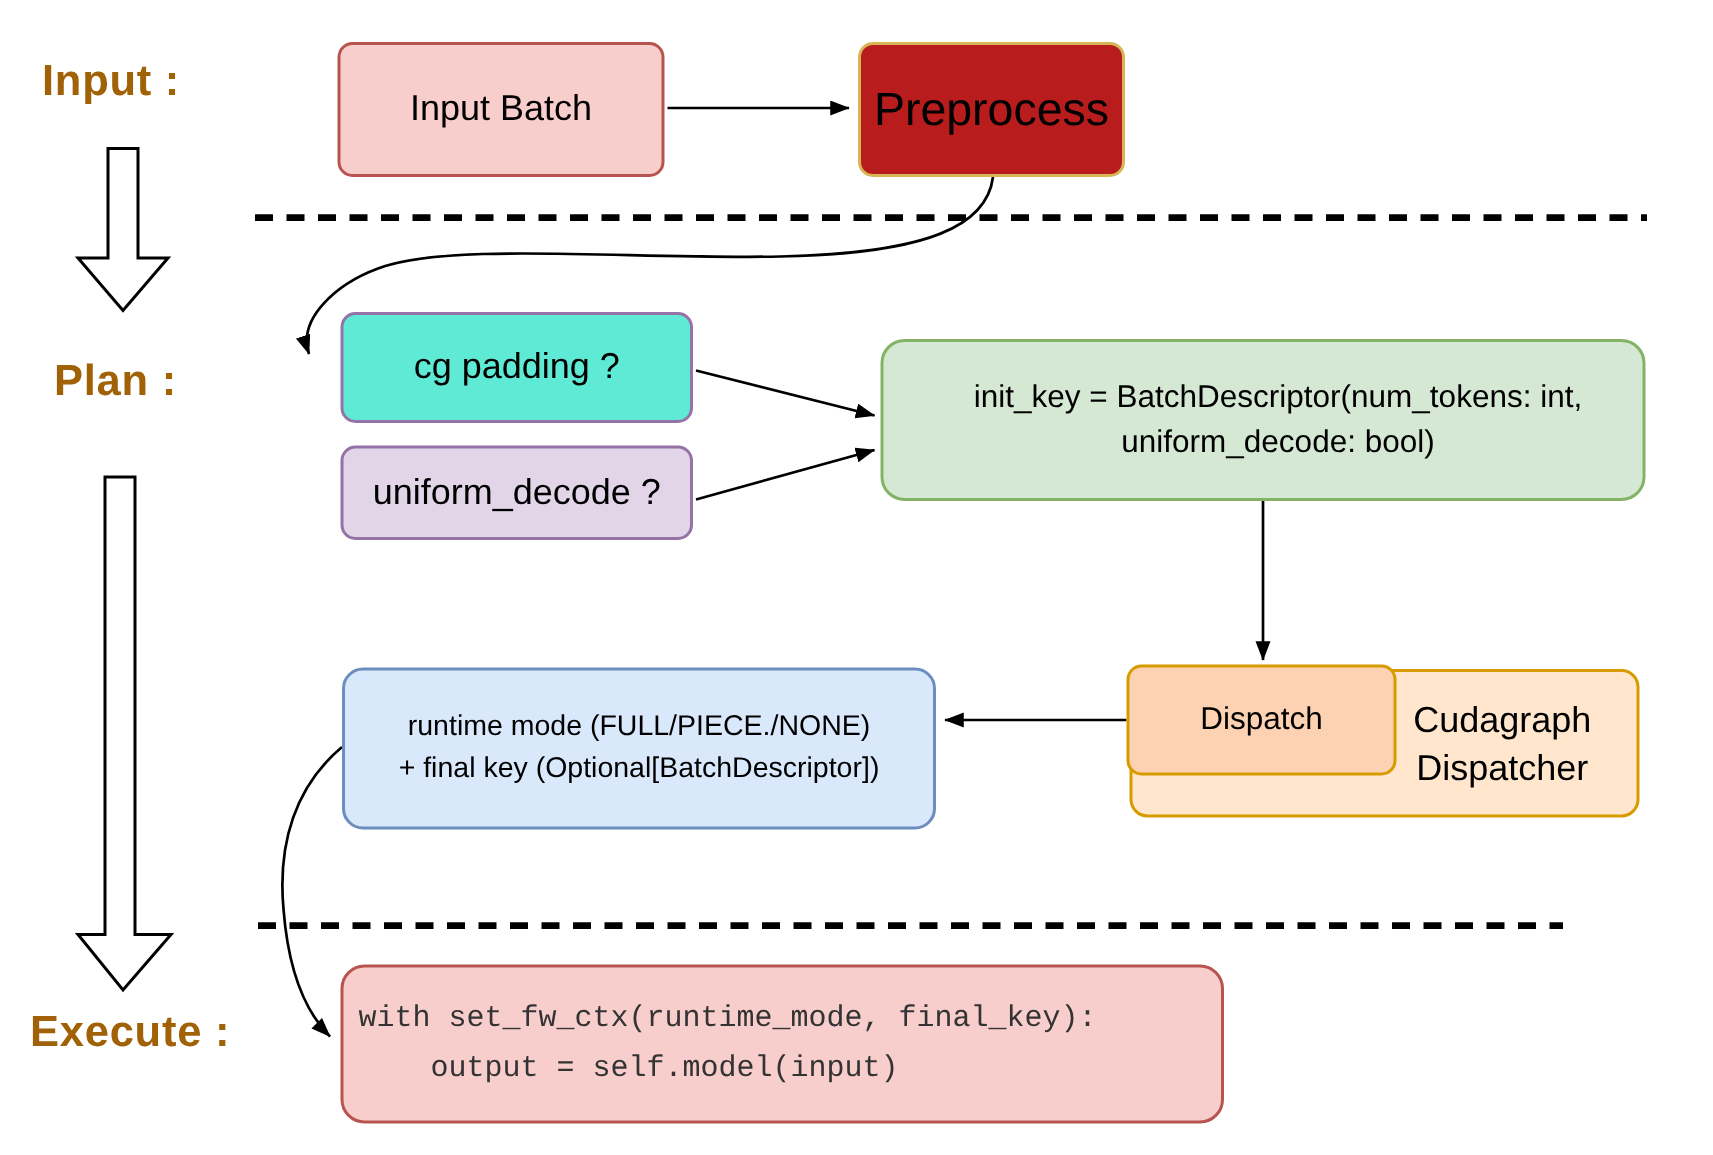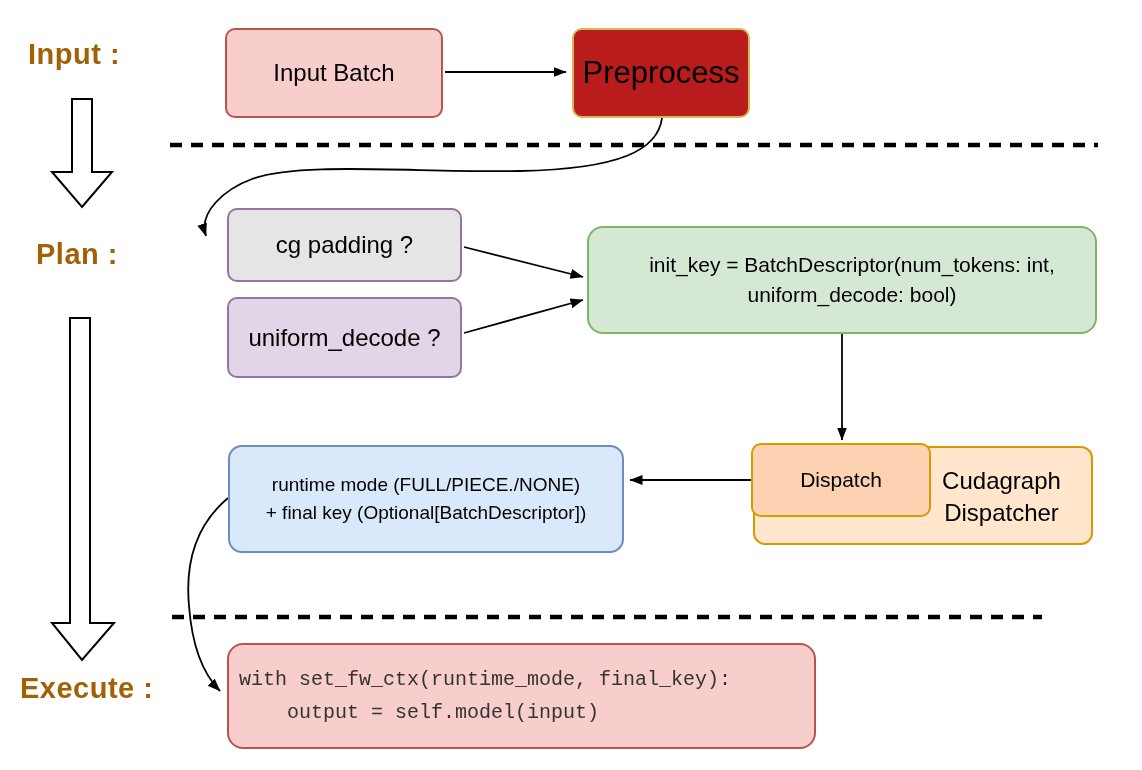--- a/index.html
+++ b/index.html
@@ -17,22 +17,22 @@
     white-space:nowrap;
   }
   .box{
     position:absolute;z-index:2;box-sizing:border-box;
     border:2px solid #000;border-radius:10px;
     display:flex;flex-direction:column;align-items:center;justify-content:center;
     text-align:center;color:#000;line-height:1.25;
   }
   #node-input-batch{left:225px;top:28px;width:218px;height:90px;background:#f8cecc;border-color:#b85450;font-size:24px;}
   #node-preprocess{left:572px;top:28px;width:178px;height:90px;background:#b91c1c;border-color:#d6b656;font-size:31px;}
-  #node-cg-padding{left:227px;top:208px;width:235px;height:74px;background:#e5e5e5;border-color:#9673a6;font-size:24px;}
-  #node-uniform-decode{left:227px;top:297px;width:235px;height:81px;background:#e1d5e7;border-color:#9673a6;font-size:24px;}
+  #node-cg-padding{left:227px;top:208px;width:235px;height:74px;background:#5eead4;border-color:#9673a6;font-size:24px;}
+  #node-uniform-decode{left:227px;top:297px;width:235px;height:63px;background:#e1d5e7;border-color:#9673a6;font-size:24px;}
   #node-init-key{left:587px;top:226px;width:510px;height:108px;background:#d5e8d4;border-color:#82b366;font-size:21px;border-radius:16px;line-height:30px;padding-left:20px;}
   #node-cudagraph{left:753px;top:446px;width:340px;height:99px;background:#ffe6cc;border-color:#d79b00;font-size:24px;border-radius:12px;align-items:flex-end;justify-content:center;line-height:32px;}
   #node-cudagraph .inner-text{width:175px;margin-right:2px;text-align:center;}
   #node-dispatch{left:751px;top:443px;width:180px;height:74px;background:#fcd2b2;border-color:#d79b00;font-size:21px;}
   #node-runtime{left:228px;top:445px;width:396px;height:108px;background:#dae8fc;border-color:#6c8ebf;font-size:19px;border-radius:14px;line-height:28px;}
   #node-code{
     left:227px;top:643px;width:589px;height:106px;
     background:#f8cecc;border-color:#b85450;border-radius:16px;
     align-items:flex-start;justify-content:center;padding-left:10px;
     font-family:"Liberation Mono", monospace;font-size:20px;color:#333;line-height:33px;

